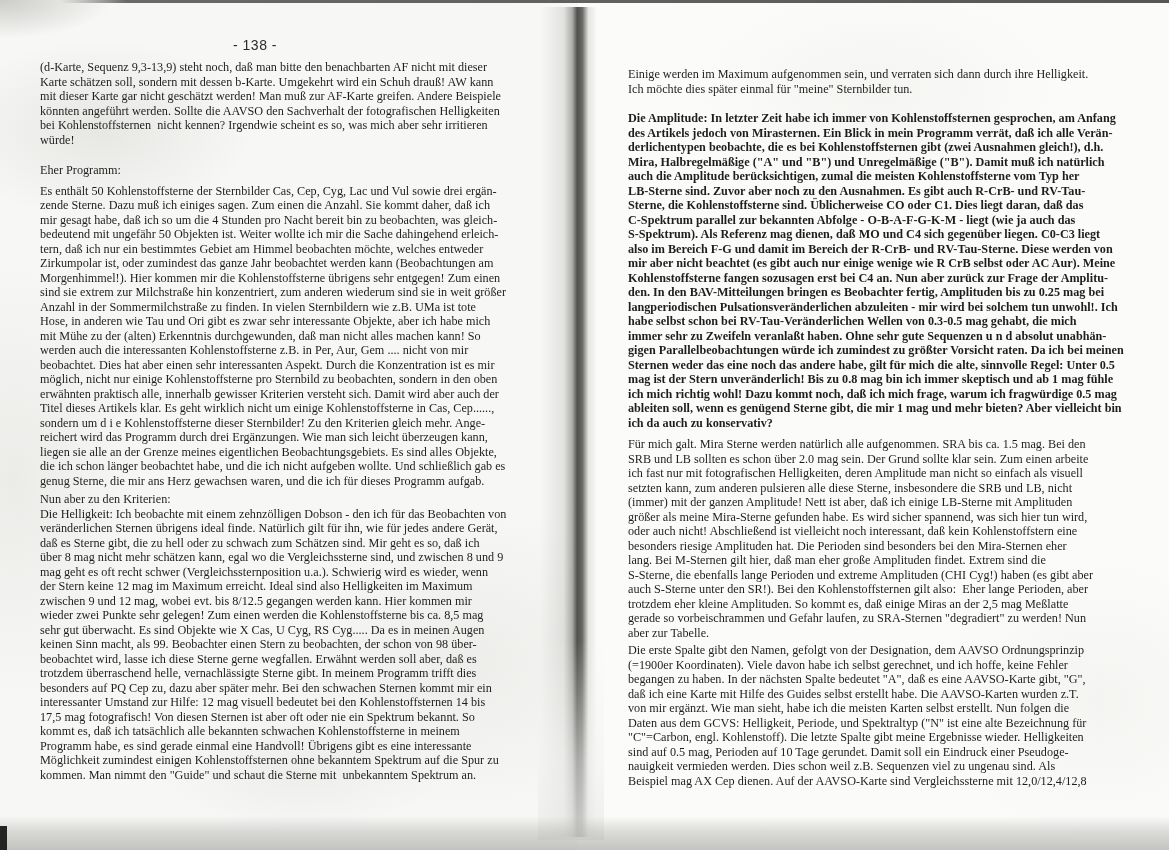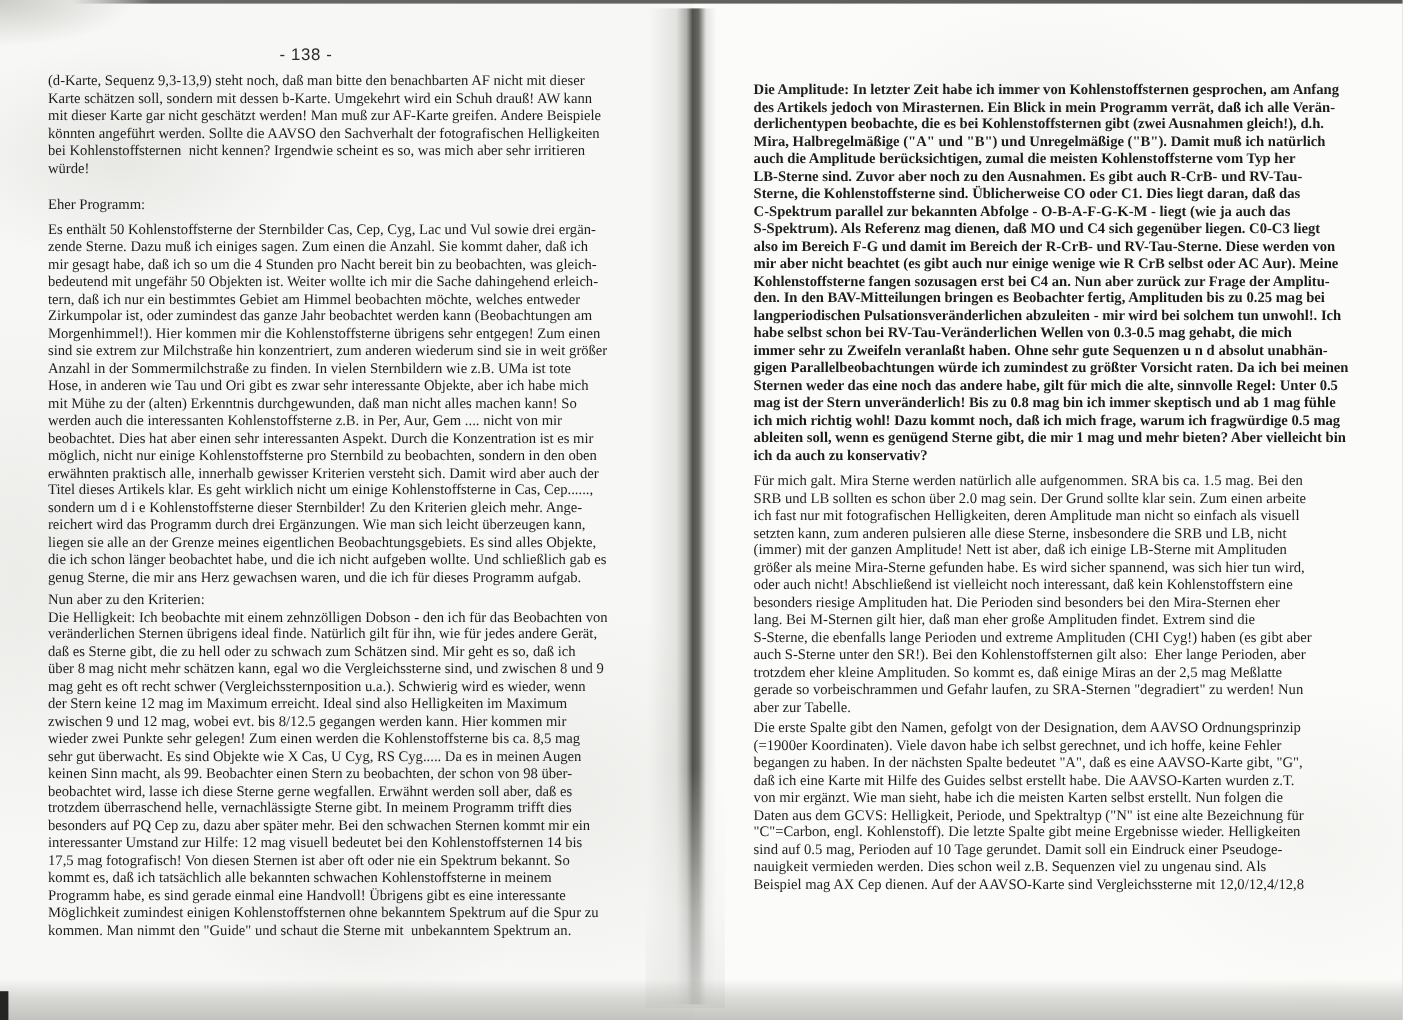--- a/index.html
+++ b/index.html
@@ -131,20 +131,22 @@
 besonders auf PQ Cep zu, dazu aber später mehr. Bei den schwachen Sternen kommt mir ein
 interessanter Umstand zur Hilfe: 12 mag visuell bedeutet bei den Kohlenstoffsternen 14 bis
 17,5 mag fotografisch! Von diesen Sternen ist aber oft oder nie ein Spektrum bekannt. So
 kommt es, daß ich tatsächlich alle bekannten schwachen Kohlenstoffsterne in meinem
 Programm habe, es sind gerade einmal eine Handvoll! Übrigens gibt es eine interessante
 Möglichkeit zumindest einigen Kohlenstoffsternen ohne bekanntem Spektrum auf die Spur zu
 kommen. Man nimmt den "Guide" und schaut die Sterne mit  unbekanntem Spektrum an.</p>
   </div>
 
   <div class="col col-right">
+    <p class="mb15">Einige werden im Maximum aufgenommen sein, und verraten sich dann durch ihre Helligkeit.
+Ich möchte dies später einmal für "meine" Sternbilder tun.</p>
     <p class="mb8">Die Amplitude: In letzter Zeit habe ich immer von Kohlenstoffsternen gesprochen, am Anfang
 des Artikels jedoch von Mirasternen. Ein Blick in mein Programm verrät, daß ich alle Verän-
 derlichentypen beobachte, die es bei Kohlenstoffsternen gibt (zwei Ausnahmen gleich!), d.h.
 Mira, Halbregelmäßige ("A" und "B") und Unregelmäßige ("B"). Damit muß ich natürlich
 auch die Amplitude berücksichtigen, zumal die meisten Kohlenstoffsterne vom Typ her
 LB-Sterne sind. Zuvor aber noch zu den Ausnahmen. Es gibt auch R-CrB- und RV-Tau-
 Sterne, die Kohlenstoffsterne sind. Üblicherweise CO oder C1. Dies liegt daran, daß das
 C-Spektrum parallel zur bekannten Abfolge - O-B-A-F-G-K-M - liegt (wie ja auch das
 S-Spektrum). Als Referenz mag dienen, daß MO und C4 sich gegenüber liegen. C0-C3 liegt
 also im Bereich F-G und damit im Bereich der R-CrB- und RV-Tau-Sterne. Diese werden von

